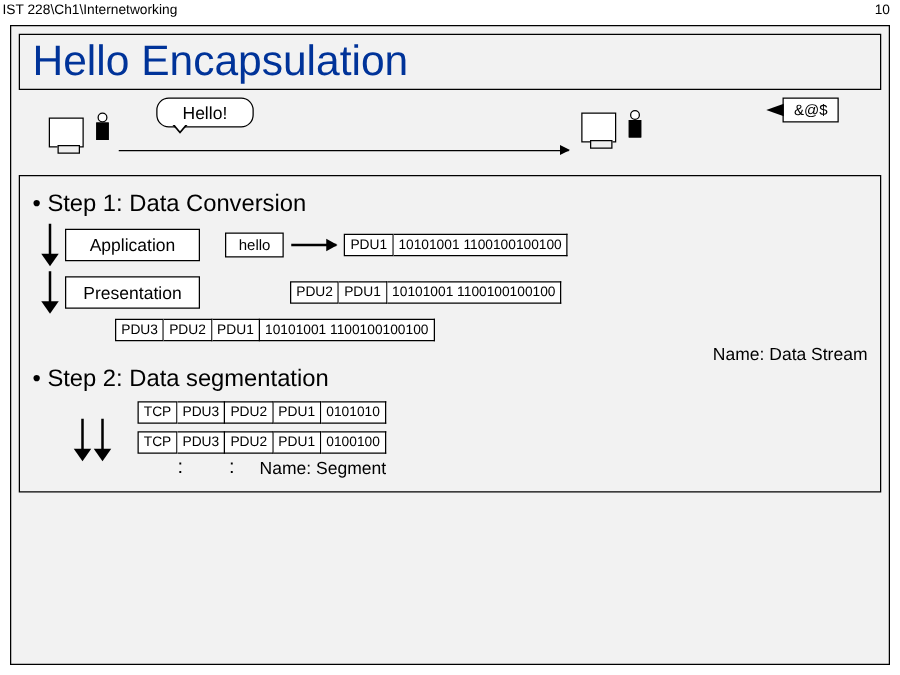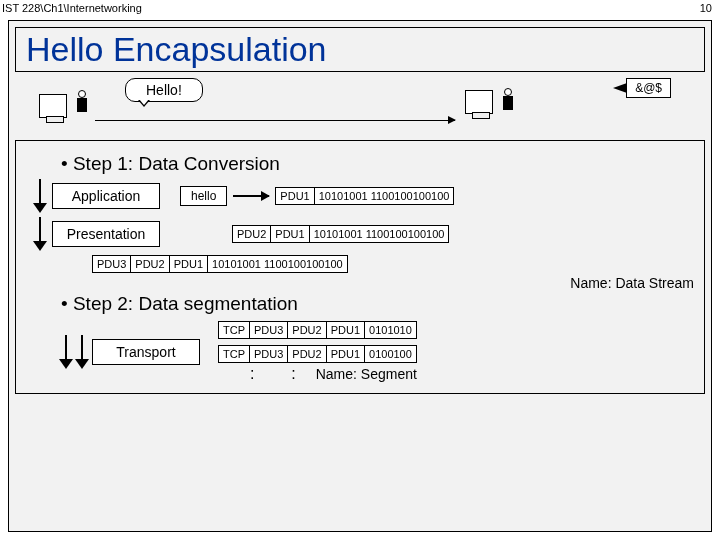--- a/index.html
+++ b/index.html
@@ -15,21 +15,21 @@
   .person .head { width:8px; height:8px; border:1px solid #000; border-radius:50%; position:absolute; top:0; left:3px; background:#fff; }
   .person .body { width:10px; height:14px; border:1px solid #000; position:absolute; top:8px; left:2px; background:#000; }
   .speech { border: 1px solid #000; border-radius: 10px; padding: 3px 20px; font-size: 14px; display:inline-block; background:#fff; position:relative; }
   .speech .tail { position:absolute; bottom:-6px; left:12px; width:0; height:0; border-left:6px solid transparent; border-right:6px solid transparent; border-top:7px solid #000; }
   .speech .tail:after { content:''; position:absolute; top:-8px; left:-5px; border-left:5px solid transparent; border-right:5px solid transparent; border-top:6px solid #fff; }
   .bolt { border:1px solid #000; padding:2px 8px; font-size:12px; position:relative; background:#fff; }
   .bolt .spike { position:absolute; left:-14px; top:50%; width:0; height:0; border-top:5px solid transparent; border-bottom:5px solid transparent; border-right:14px solid #000; transform: translateY(-50%); }
   .line { position:absolute; height:1px; background:#000; }
   .line .arrowhead { position:absolute; right:-1px; top:-4px; width:0; height:0; border-top:4px solid transparent; border-bottom:4px solid transparent; border-left:8px solid #000; }
   .content-frame { border: 1px solid #000; margin: 4px 6px 6px 6px; padding: 8px 10px 10px 10px; }
-  .bullet { font-size: 19px; font-family: Verdana, sans-serif; margin-top: 4px; margin-left: 35px; }
+  .bullet { font-size: 19px; font-family: Verdana, sans-serif; margin-top: 4px; }
   .layer-row { display:flex; align-items:center; margin-top: 4px; }
   .down-arrow-col { width: 24px; display:flex; justify-content:center; }
   .down-arrow { width: 14px; height: 34px; position:relative; }
   .down-arrow .shaft { position:absolute; left:6px; top:0; width:2px; height:28px; background:#000; }
   .down-arrow .head { position:absolute; bottom:0; left:0; width:0;height:0; border-left:7px solid transparent; border-right:7px solid transparent; border-top:10px solid #000; }
   .down-arrow-col.pair { width: 36px; gap:2px; }
   .layer-box { border:1px solid #000; padding: 4px 6px; font-size: 14px; text-align:center; min-width: 108px; background:#fff; }
   .pdu { border:1px solid #000; padding:2px 4px; font-size:11px; background:#fff; }
   .pdu + .pdu { border-left: none; }
   .pdu-stack { display:flex; }
@@ -124,21 +124,20 @@
         <div class="down-arrow-col pair">
           <div class="down-arrow">
               <div class="shaft"></div>
               <div class="head"></div>
             </div>
           <div class="down-arrow">
               <div class="shaft"></div>
               <div class="head"></div>
             </div>
         </div>
-        <div class="layer-box">Transport</div>
         <div style="width:18px"></div>
         <div>
           <div class="pdu-stack">
             <div class="pdu">TCP</div>
             <div class="pdu">PDU3</div>
             <div class="pdu">PDU2</div>
             <div class="pdu">PDU1</div>
             <div class="pdu">0101010</div>
           </div>
           <div class="pdu-stack" style="margin-top:6px">

